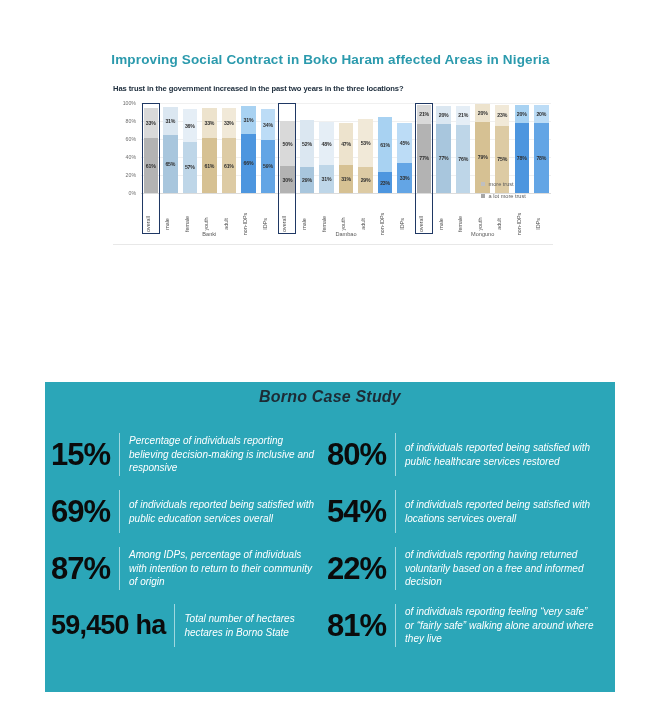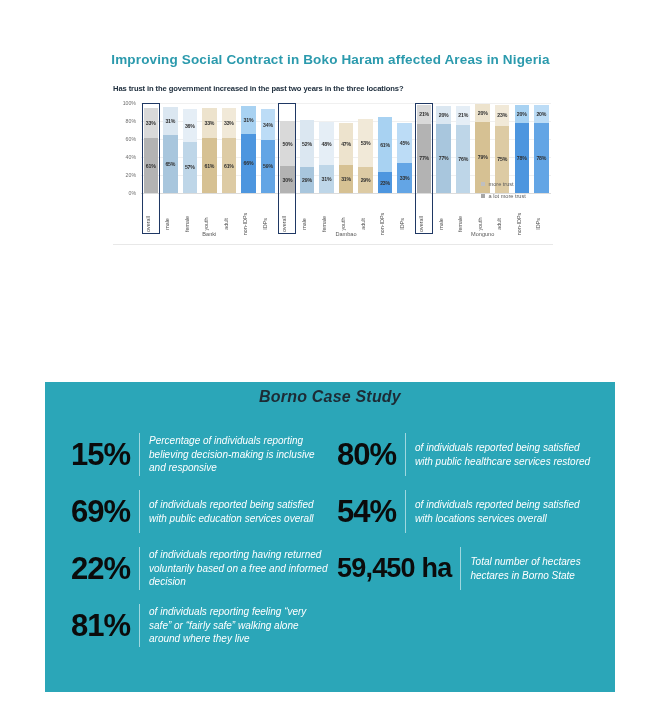--- a/index.html
+++ b/index.html
@@ -154,21 +154,21 @@
     color: #1d2b35;
     font-size: 16px;
     font-style: italic;
     font-weight: bold;
     margin-top: 6px;
     letter-spacing: 0.2px;
   }
 
   .stats-grid {
     margin-top: 20px;
-    padding: 0 18px 0 26px;
+    padding: 0 18px 0 6px;
     display: grid;
     grid-template-columns: 1fr 1fr;
     grid-auto-rows: 57px;
     column-gap: 6px;
   }
   .stat {
     display: flex;
     align-items: center;
   }
   .stat-value {
@@ -499,20 +499,25 @@
         <div class="stat-value">69%</div>
         <div class="stat-divider"></div>
         <div class="stat-desc">of individuals reported being satisfied with public education services overall</div>
       </div>
       <div class="stat">
         <div class="stat-value">54%</div>
         <div class="stat-divider"></div>
         <div class="stat-desc">of individuals reported being satisfied with locations services overall</div>
       </div>
       <div class="stat">
+        <div class="stat-value">87%</div>
+        <div class="stat-divider"></div>
+        <div class="stat-desc">Among IDPs, percentage of individuals with intention to return to their community of origin</div>
+      </div>
+      <div class="stat">
         <div class="stat-value">22%</div>
         <div class="stat-divider"></div>
         <div class="stat-desc">of individuals reporting having returned voluntarily based on a free and informed decision</div>
       </div>
       <div class="stat">
         <div class="stat-value wide">59,450 ha</div>
         <div class="stat-divider"></div>
         <div class="stat-desc">Total number of hectares hectares in Borno State</div>
       </div>
       <div class="stat">

